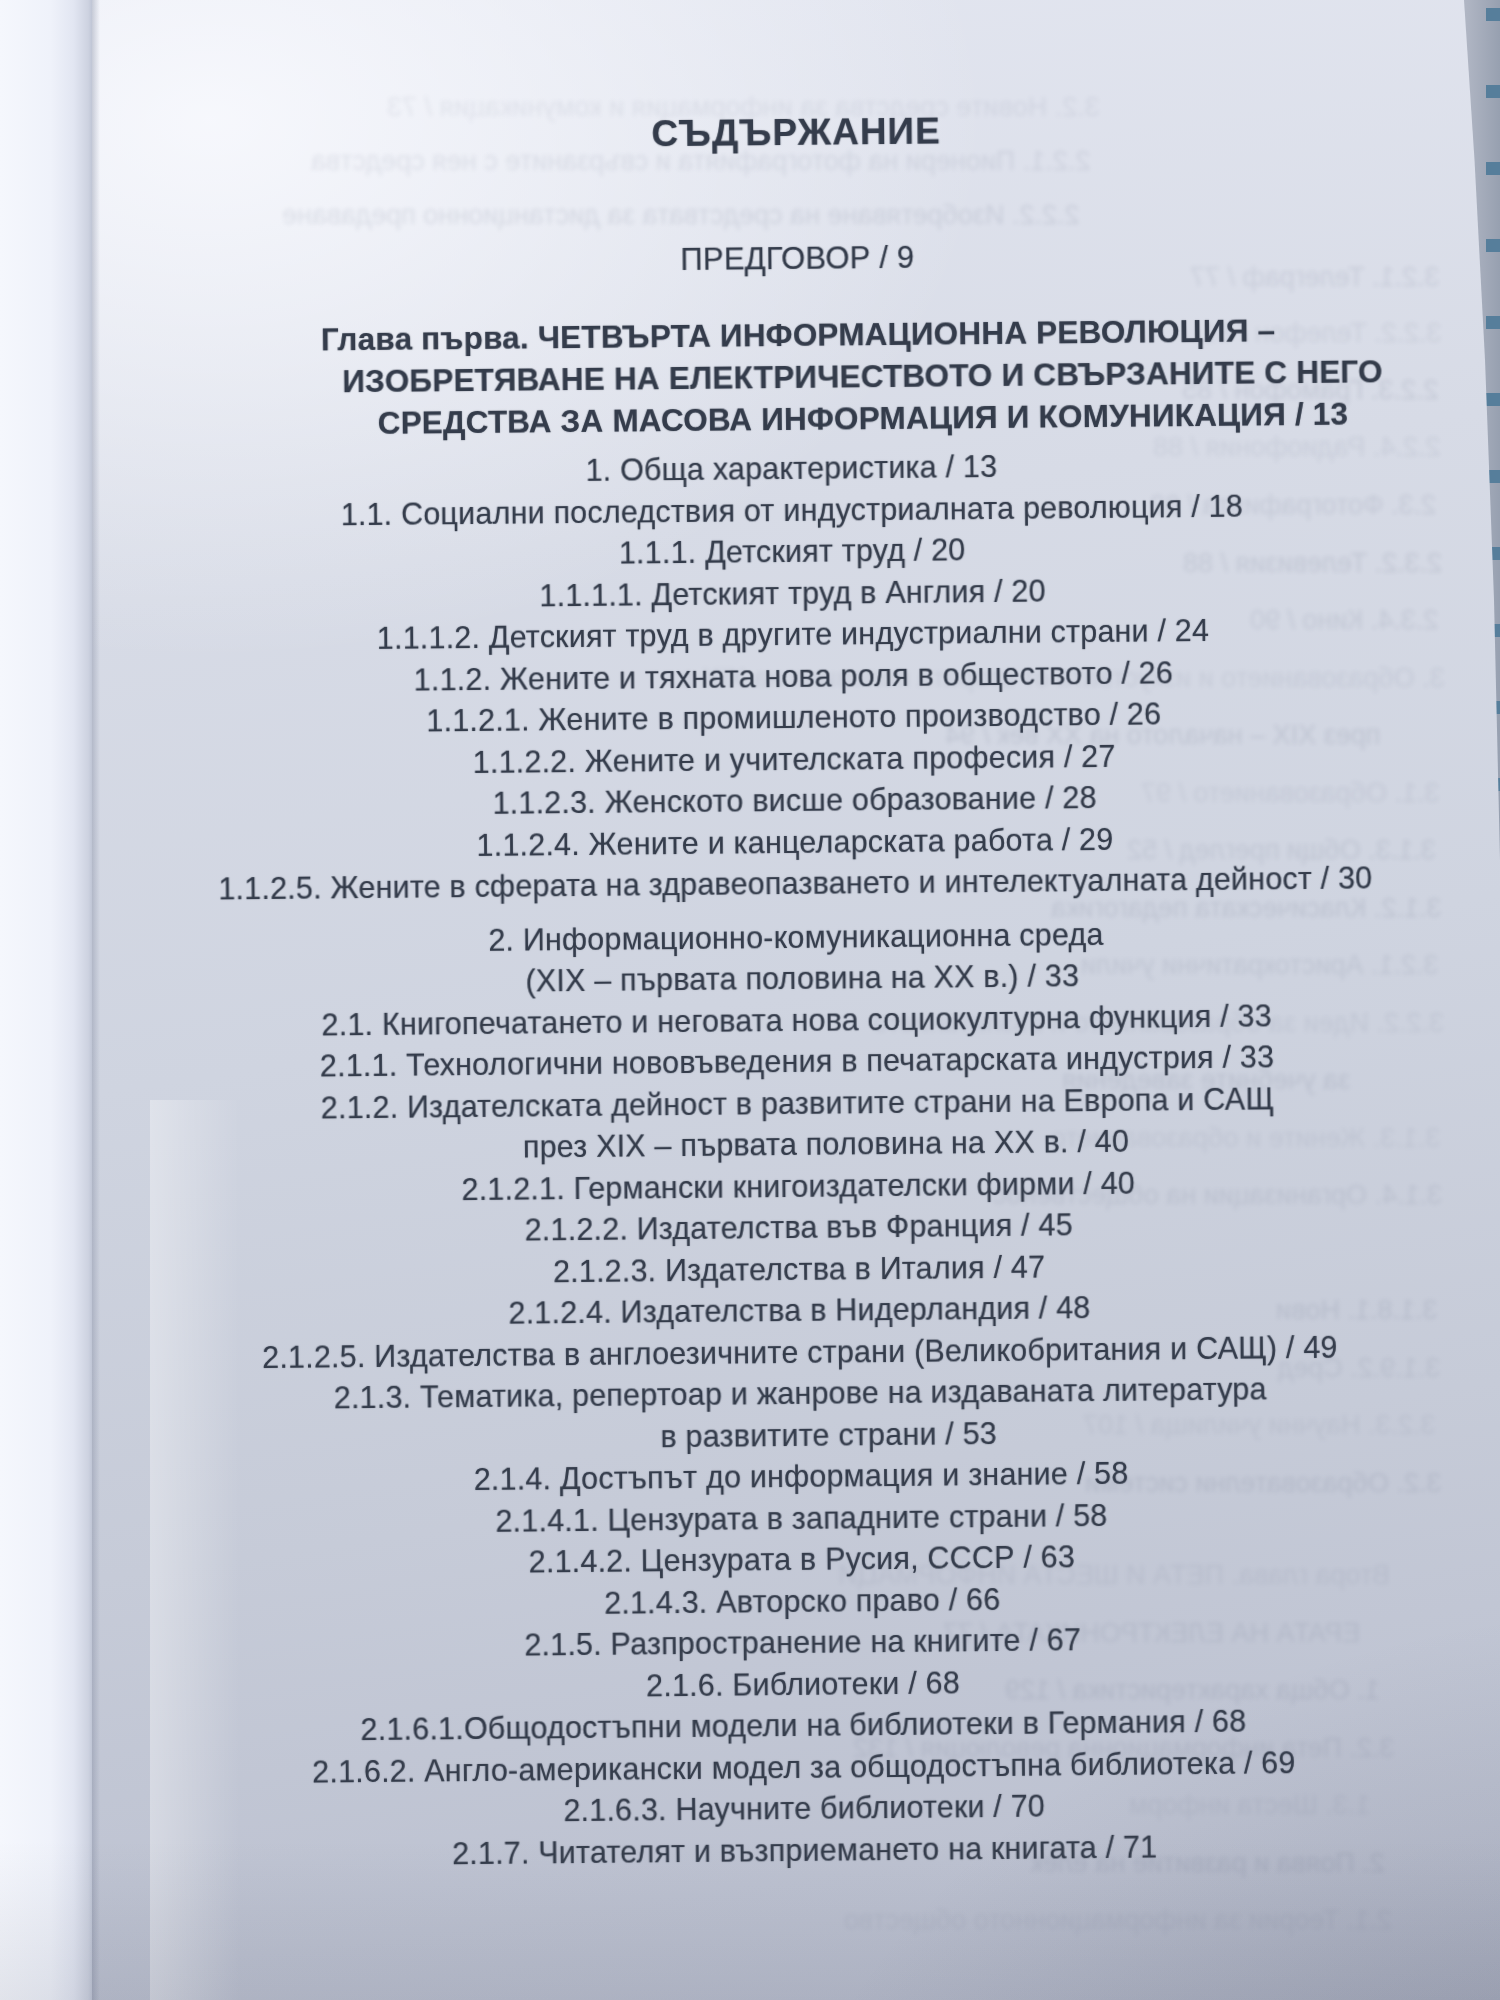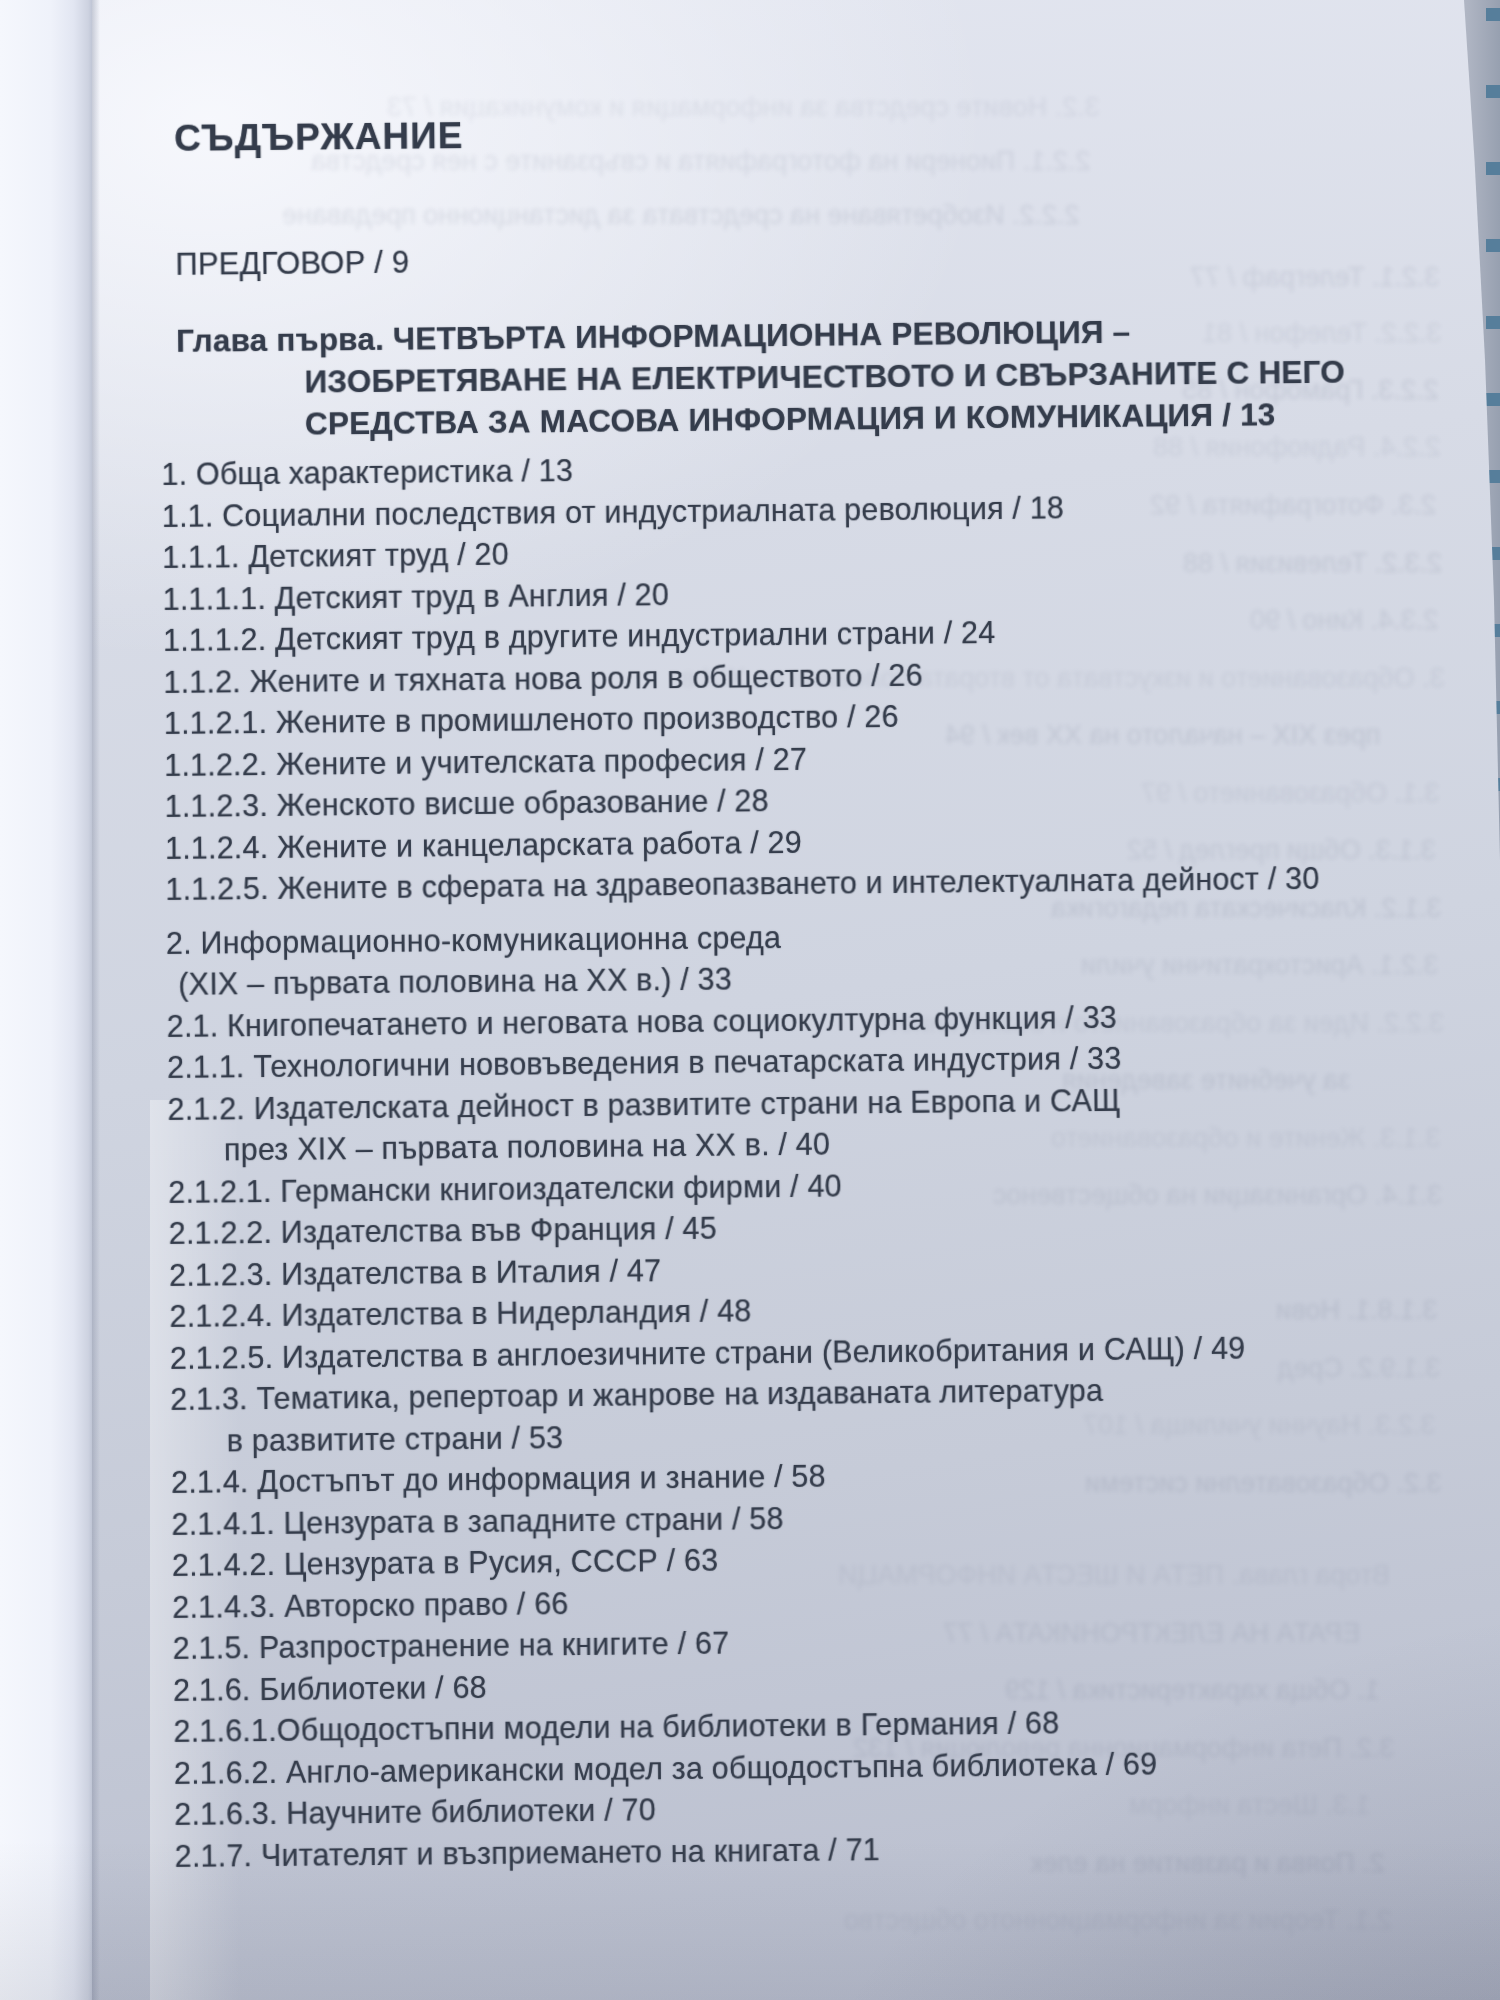--- a/index.html
+++ b/index.html
@@ -20,20 +20,21 @@
     background-position:0 -56px;
   }
   
   .page{
     position:absolute;inset:0;
     clip-path:polygon(0 0,97.6% 0,98.3% 8%,99.0% 18%,99.6% 30%,100% 43%,100% 100%,0 100%);
     background:
       radial-gradient(1300px 900px at 14% 6%,rgba(250,251,255,.85),rgba(250,251,255,0) 60%),
       radial-gradient(1700px 1300px at 112% 116%,rgba(58,64,86,.28),rgba(58,64,86,0) 55%),
       linear-gradient(172deg,#e4e7f1 0%,#d7dbe6 28%,#cfd4e0 50%,#c6cbd8 72%,#b8bdcd 100%);
+    text-align: center;
   }
   
   .left-band{
     position:absolute;left:0;top:0;width:92px;height:100%;
     background:linear-gradient(to right,#f5f7fd 0%,#eff2fa 55%,#e2e6f2 80%,#cdd2e0 96%,#bfc5d5 100%);
   }
   .crease{
     position:absolute;left:92px;top:0;width:8px;height:100%;
     background:linear-gradient(to right,rgba(118,126,150,.35),rgba(118,126,150,0));
   }

